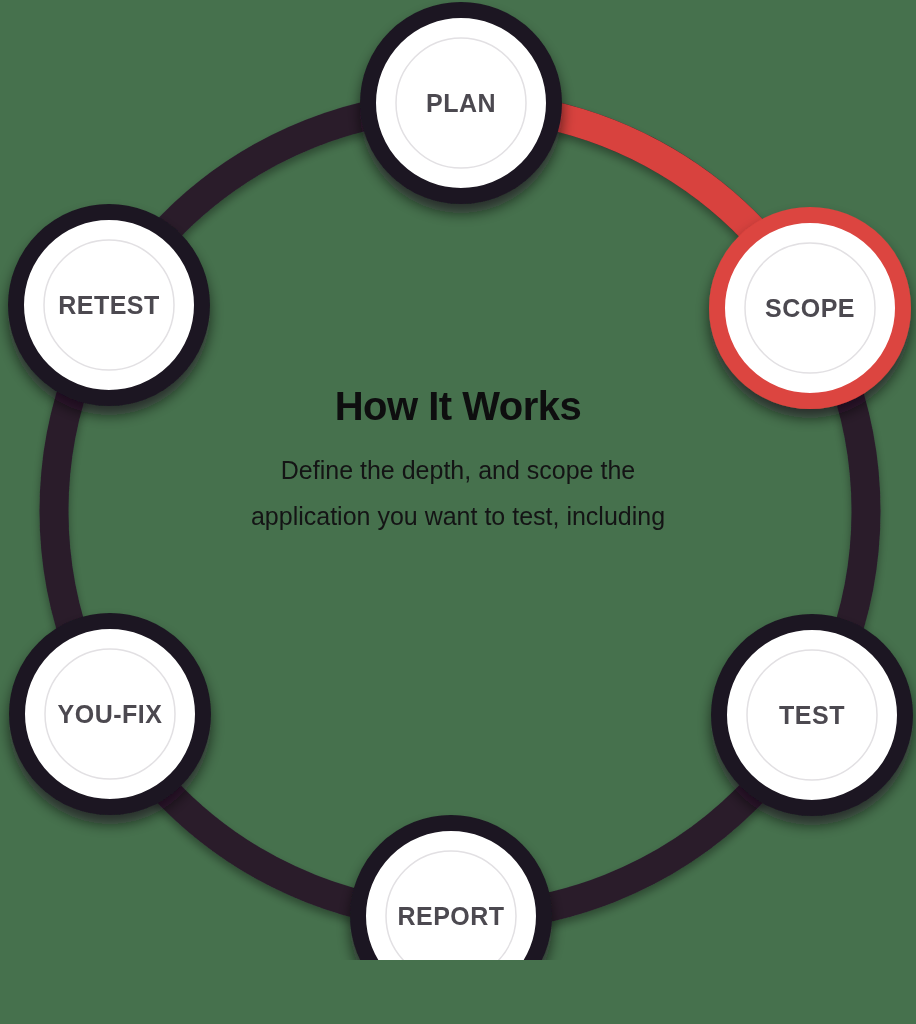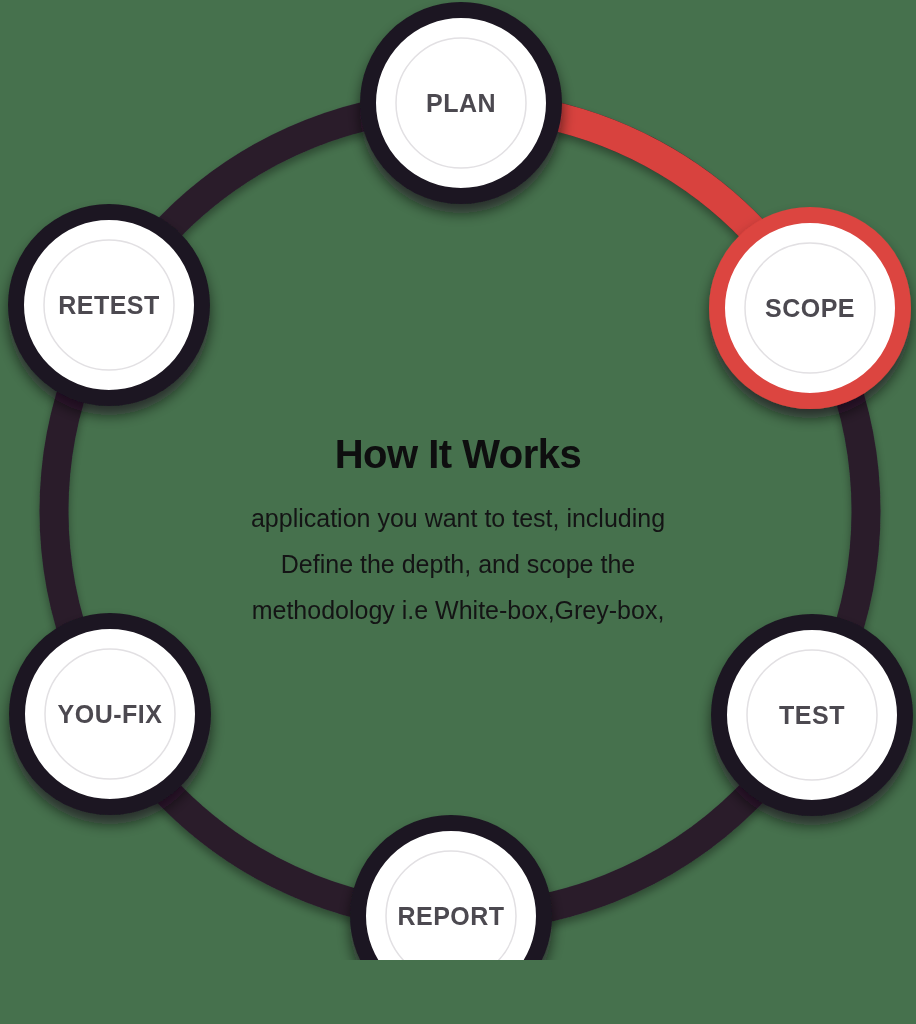--- a/index.html
+++ b/index.html
@@ -53,21 +53,20 @@
     text-anchor: middle;
   }
   .center-text {
     position: absolute;
     left: 50%;
     top: 384px;
     transform: translateX(-50%);
     width: 660px;
     text-align: center;
     color: #101011;
-    margin-top: 48px;
   }
   .center-title {
     font-size: 40px;
     font-weight: 800;
     letter-spacing: -0.5px;
     color: #0e0e0f;
     margin: 0 0 18px 0;
   }
   .center-desc {
     font-size: 25px;
@@ -128,19 +127,18 @@
     <g class="node" transform="translate(109,305)">
       <circle class="node-ring" r="93" filter="url(#nodeShadow)"></circle>
       <circle class="node-inner" r="65"></circle>
       <text class="node-label" y="9">RETEST</text>
     </g>
   </svg>
 
   <div class="center-text">
     <h2 class="center-title">How It Works</h2>
     <div class="center-desc">
+      <div>Define the depth, and scope the</div>
       <div>application you want to test, including</div>
-      <div>Define the depth, and scope the</div>
-      <div>methodology i.e White-box,Grey-box,</div>
     </div>
   </div>
 
 </div>
 
 </body></html>

